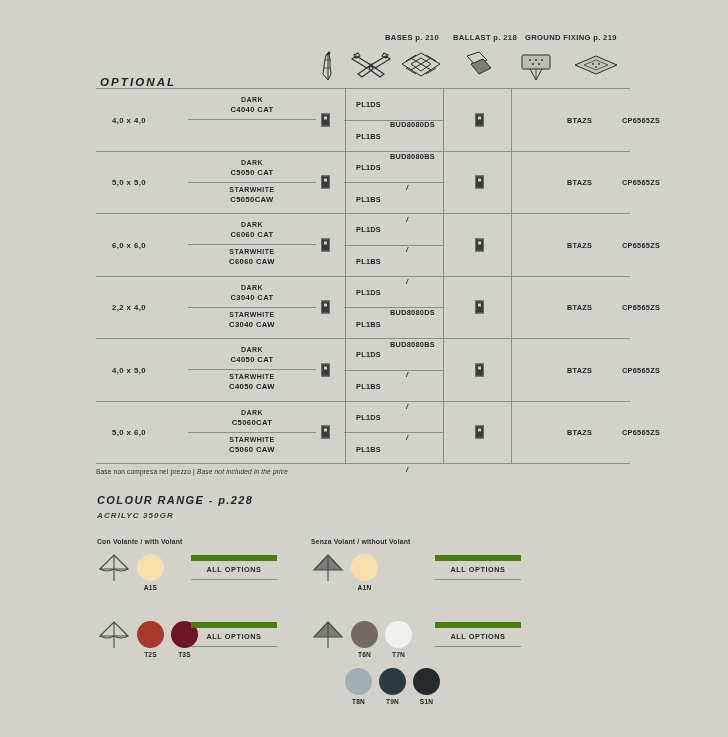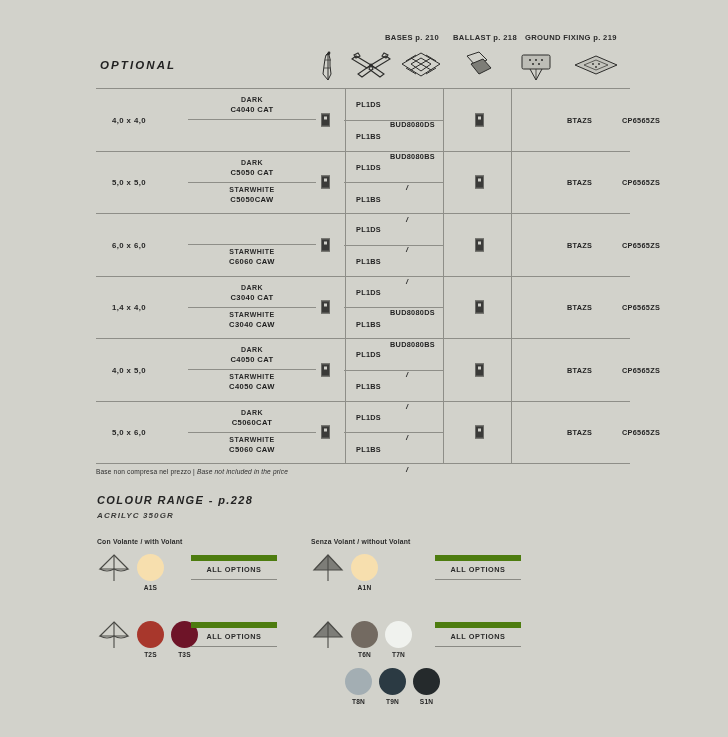--- a/index.html
+++ b/index.html
@@ -35,21 +35,21 @@
     letter-spacing: .35px;
     color: #2b2b2b;
     white-space: nowrap;
   }
   .hdr-label.bases   { left: 26px;  top: 0; padding-left: 14px; }
   .hdr-label.ballast { left: 108px; top: 0; }
   .hdr-label.ground  { left: 180px; top: 0; }
 
   .optional-title {
     position: absolute;
-    left: 100px; top: 59px;
+    left: 100px; top: 76px;
     font-size: 11.5px;
     font-weight: 700;
     font-style: italic;
     letter-spacing: 2.1px;
     color: #222;
   }
 
   
   .hdr-icons { position: absolute; left: 0; top: 50px; height: 34px; width: 728px; }
   .hdr-icon { position: absolute; top: 0; width: 46px; height: 34px; }
@@ -408,20 +408,24 @@
         </div>
         <div class="glyph g-ballast"></div>
         <div class="gfix a">BTAZS</div>
         <div class="gfix b">CP6565ZS</div>
       </div>
       <div class="row">
         <div class="vsep v1"></div>
         <div class="vsep v2"></div>
         <div class="vsep v3"></div>
         <div class="size">6,0 x 6,0</div>
+        <div class="fab top">
+          <div class="nm">DARK</div>
+          <div class="cd">C6060 CAT</div>
+        </div>
         <div class="fab-rule"></div>
         <div class="fab bot">
           <div class="nm">STARWHITE</div>
           <div class="cd">C6060 CAW</div>
         </div>
         <div class="glyph g-parasol"></div>
         <div class="basecell b1">
           <div class="c1">PL1DS</div>
           <div class="c2 slash">/</div>
         </div>
@@ -430,21 +434,21 @@
           <div class="c2 slash">/</div>
         </div>
         <div class="glyph g-ballast"></div>
         <div class="gfix a">BTAZS</div>
         <div class="gfix b">CP6565ZS</div>
       </div>
       <div class="row">
         <div class="vsep v1"></div>
         <div class="vsep v2"></div>
         <div class="vsep v3"></div>
-        <div class="size">1,4 x 4,0</div>
+        <div class="size">2,2 x 4,0</div>
         <div class="fab top">
           <div class="nm">DARK</div>
           <div class="cd">C3040 CAT</div>
         </div>
         <div class="fab-rule"></div>
         <div class="fab bot">
           <div class="nm">STARWHITE</div>
           <div class="cd">C3040 CAW</div>
         </div>
         <div class="glyph g-parasol"></div>

